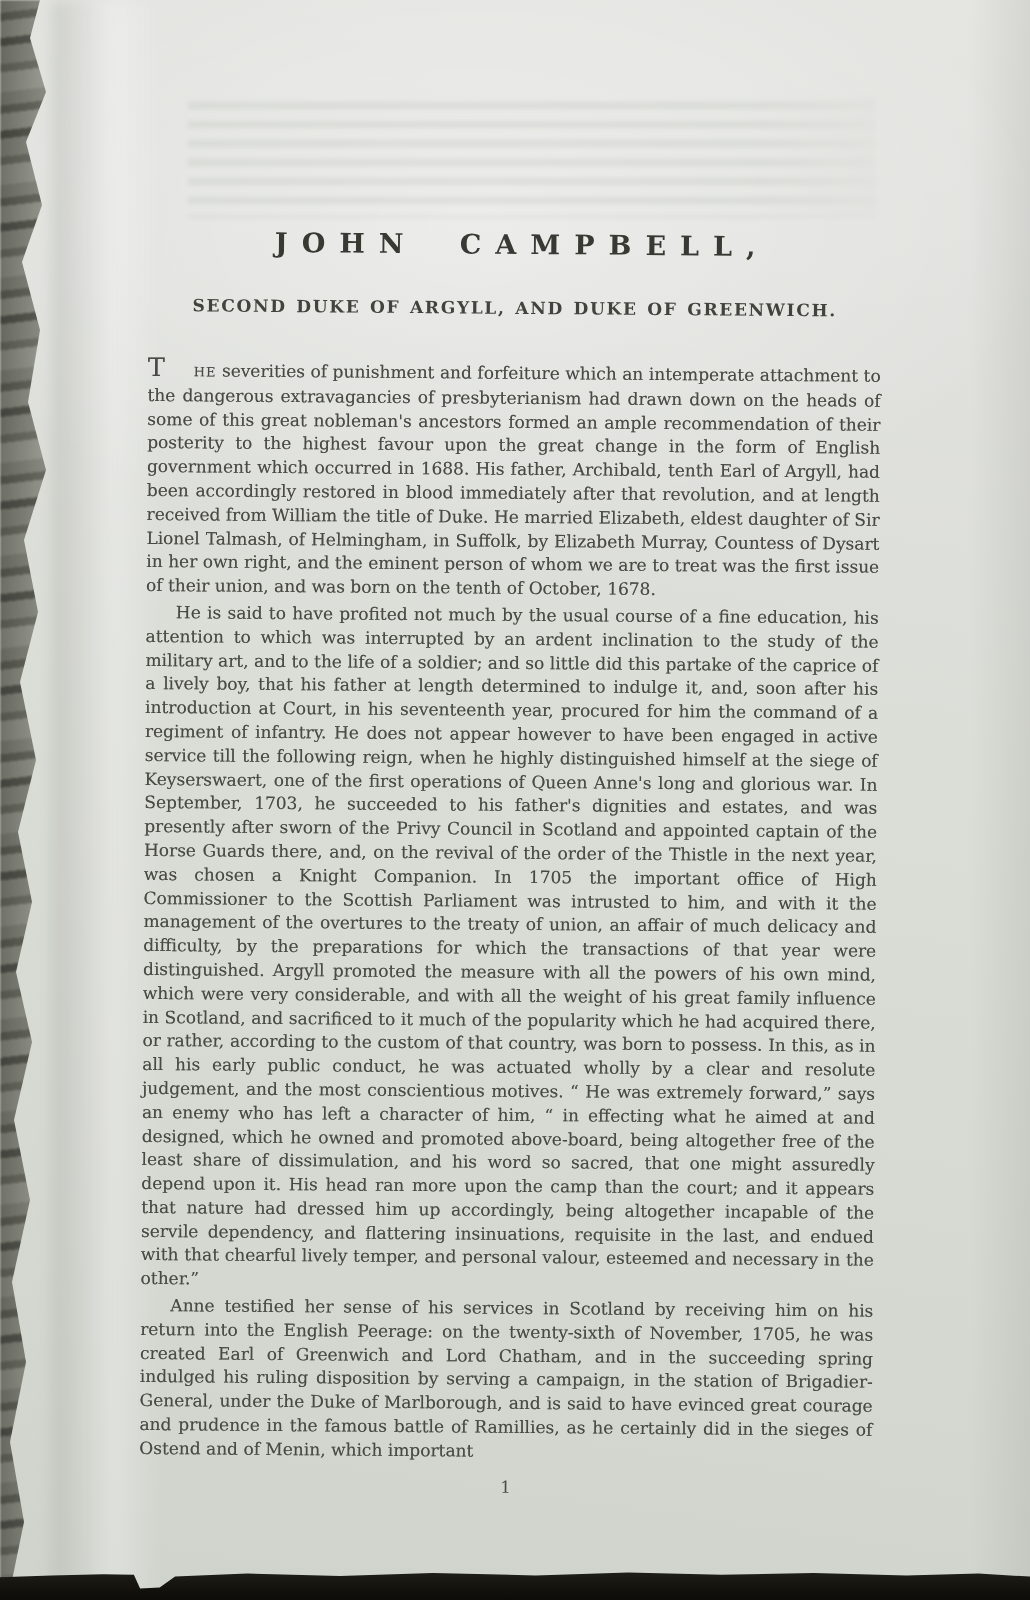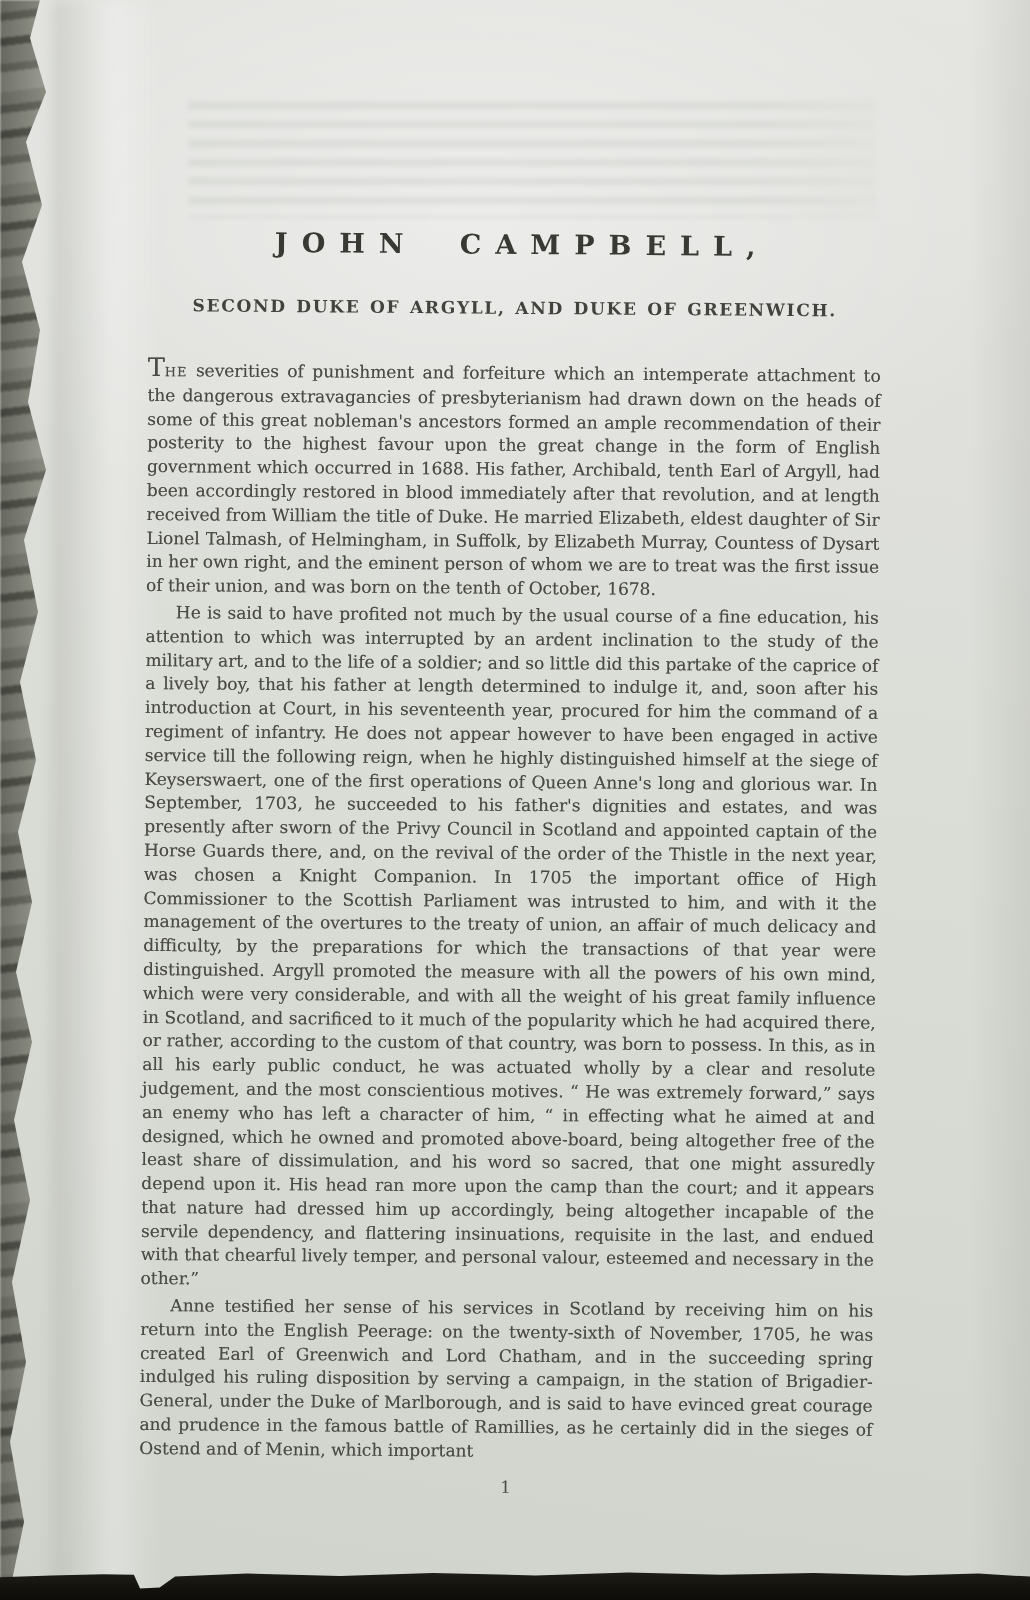--- a/index.html
+++ b/index.html
@@ -77,21 +77,21 @@
   .body-text{margin-top:40px;}
   .body-text p{
     margin:0;padding:0;
     font-size:17px;line-height:23.8px;
     text-align:justify;
     color:#4a4a44;
     text-shadow:0 0 0.5px rgba(74,74,68,0.55);
   }
   .body-text p + p{margin-top:3px;text-indent:30px;}
   .lead-initial{font-size:1.5em;line-height:1;}
-  .lead-sc{text-transform:uppercase;font-size:0.76em;letter-spacing:0.08em;}
+  .lead-sc{text-transform:uppercase;font-size:0.76em;letter-spacing:0.08em;margin-left:29px;}
   .page-number{
     margin-top:14px;text-align:center;
     font-size:16.5px;color:#4a4a44;
   }
   
   .bottom-band{
     position:absolute;left:0;right:0;bottom:0;height:30px;
     background:linear-gradient(180deg,#201f19 0%,#14130e 55%,#0d0c08 100%);
     clip-path:polygon(0 24%,5% 18%,10% 14%,13% 16%,13.6% 62%,15.5% 58%,17% 22%,
       24% 12%,33% 20%,42% 10%,52% 18%,61% 8%,70% 16%,79% 10%,88% 18%,95% 12%,100% 22%,

